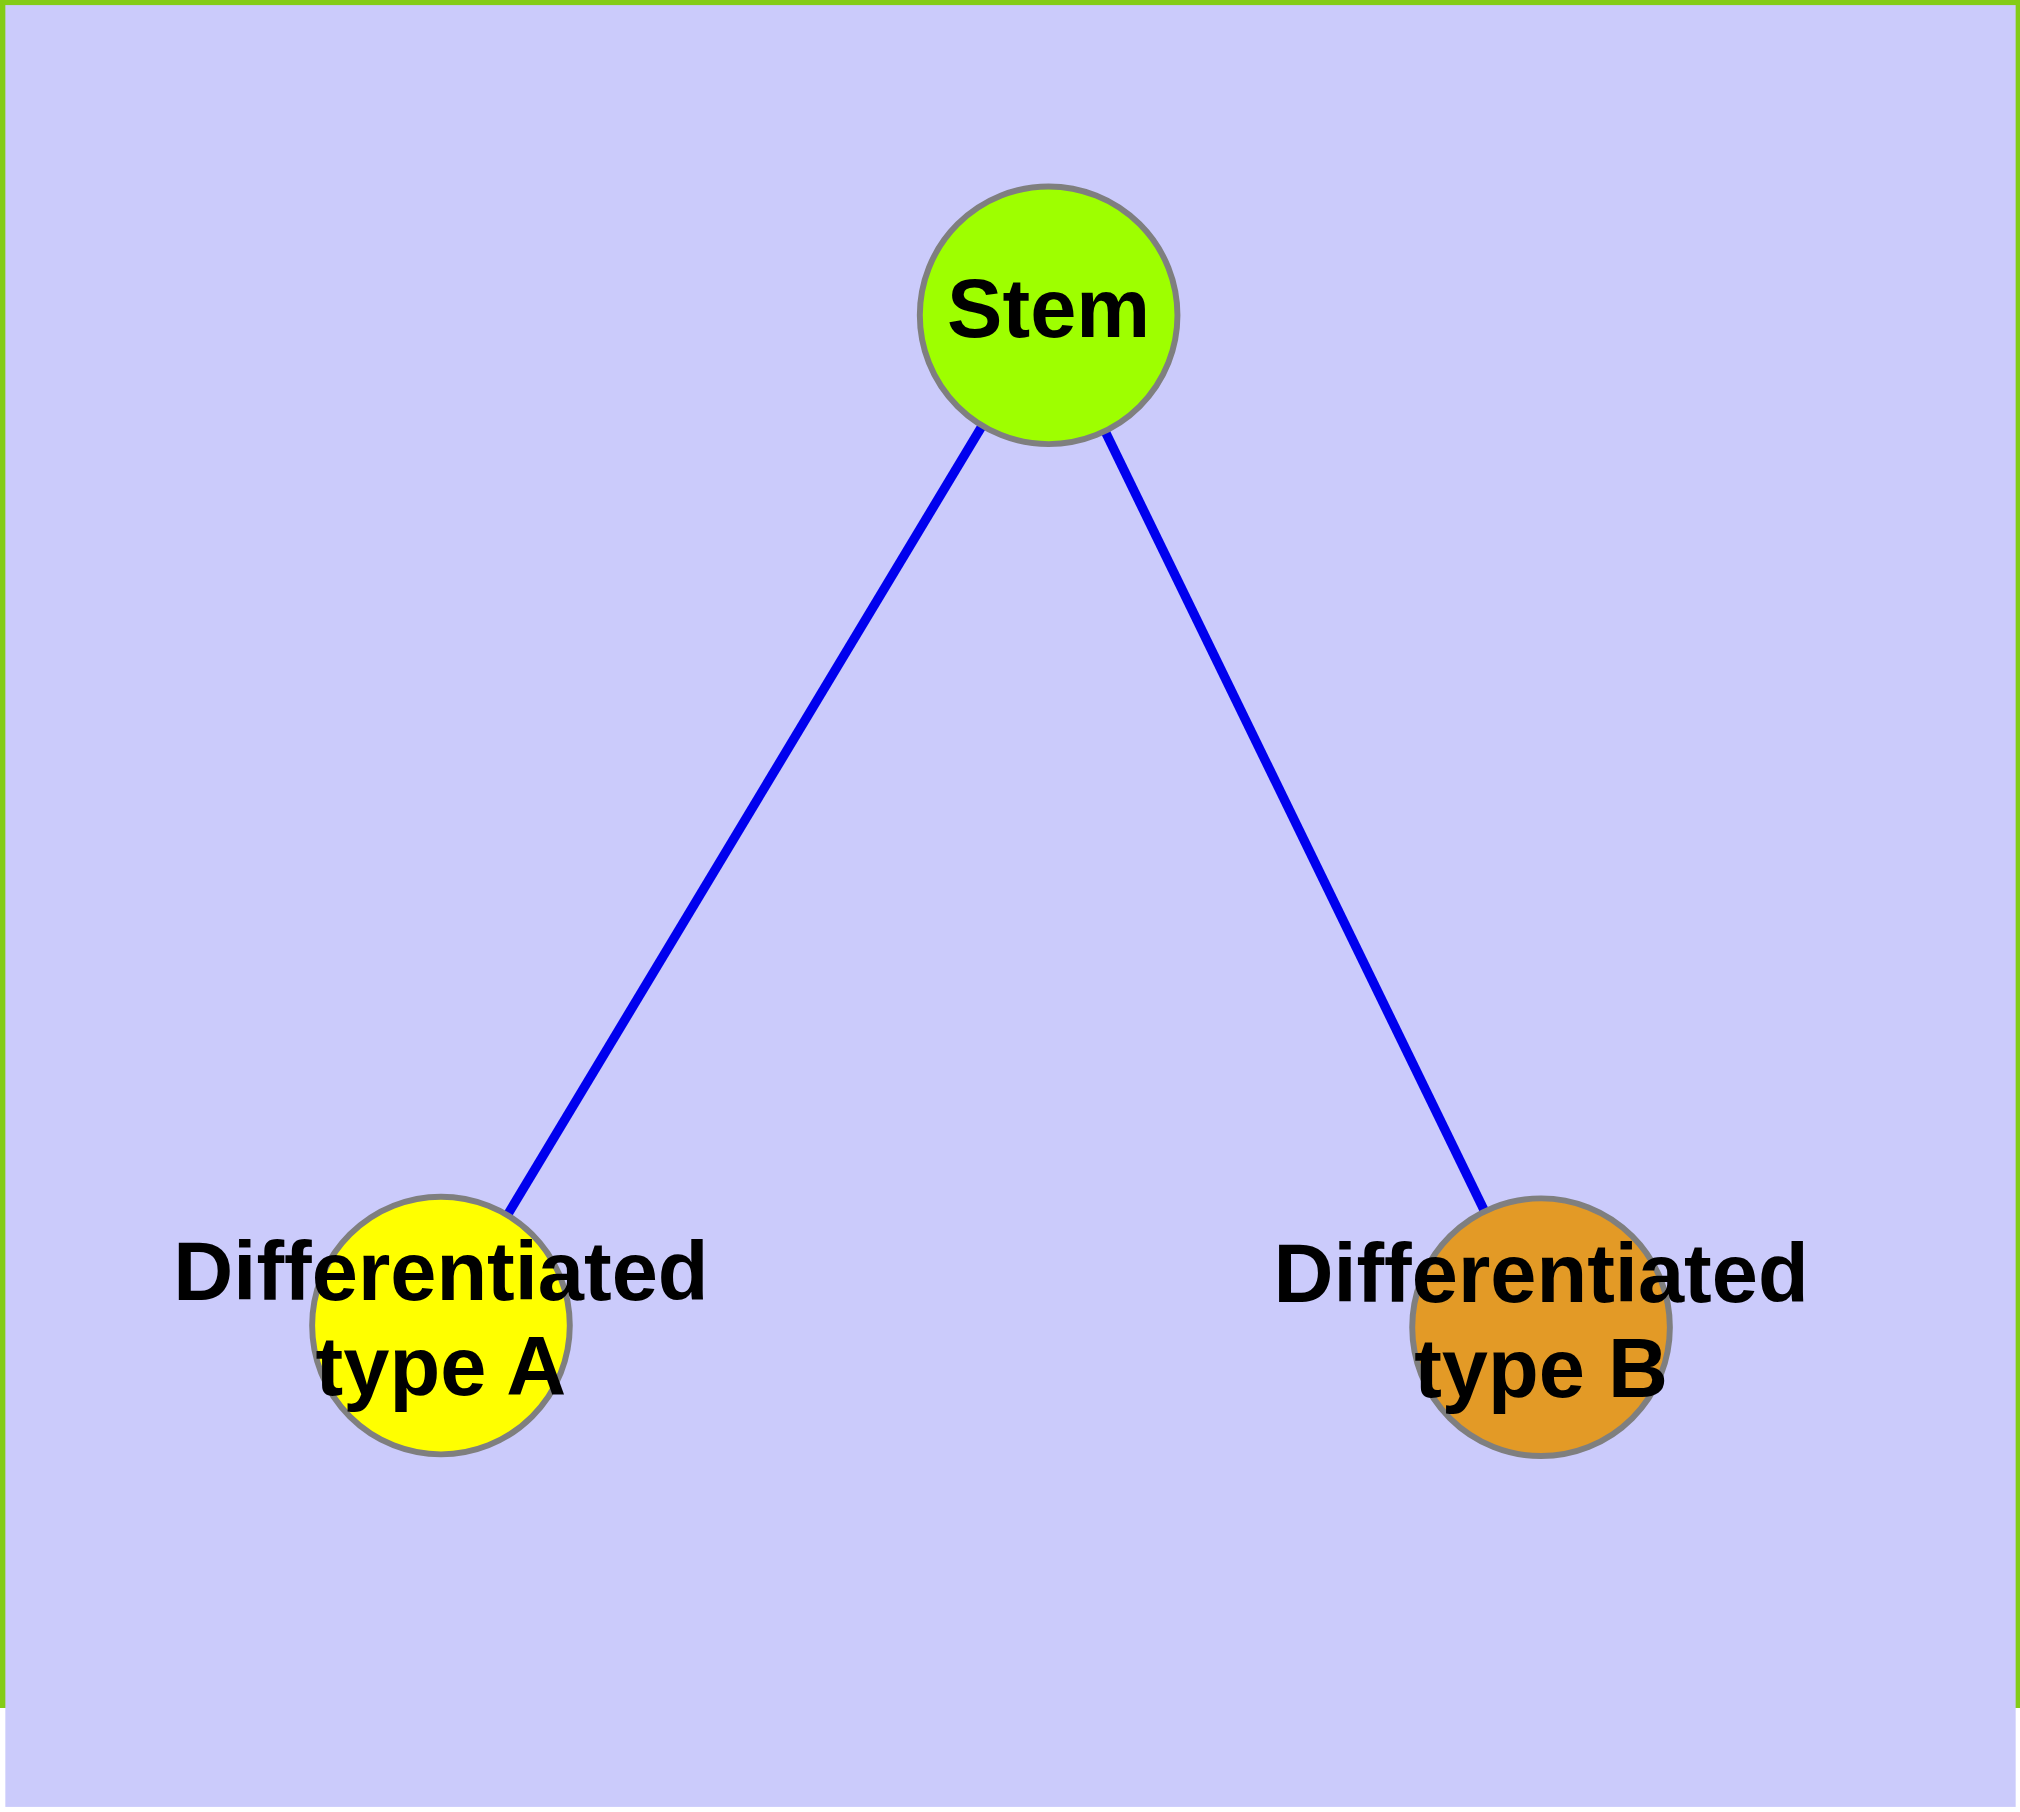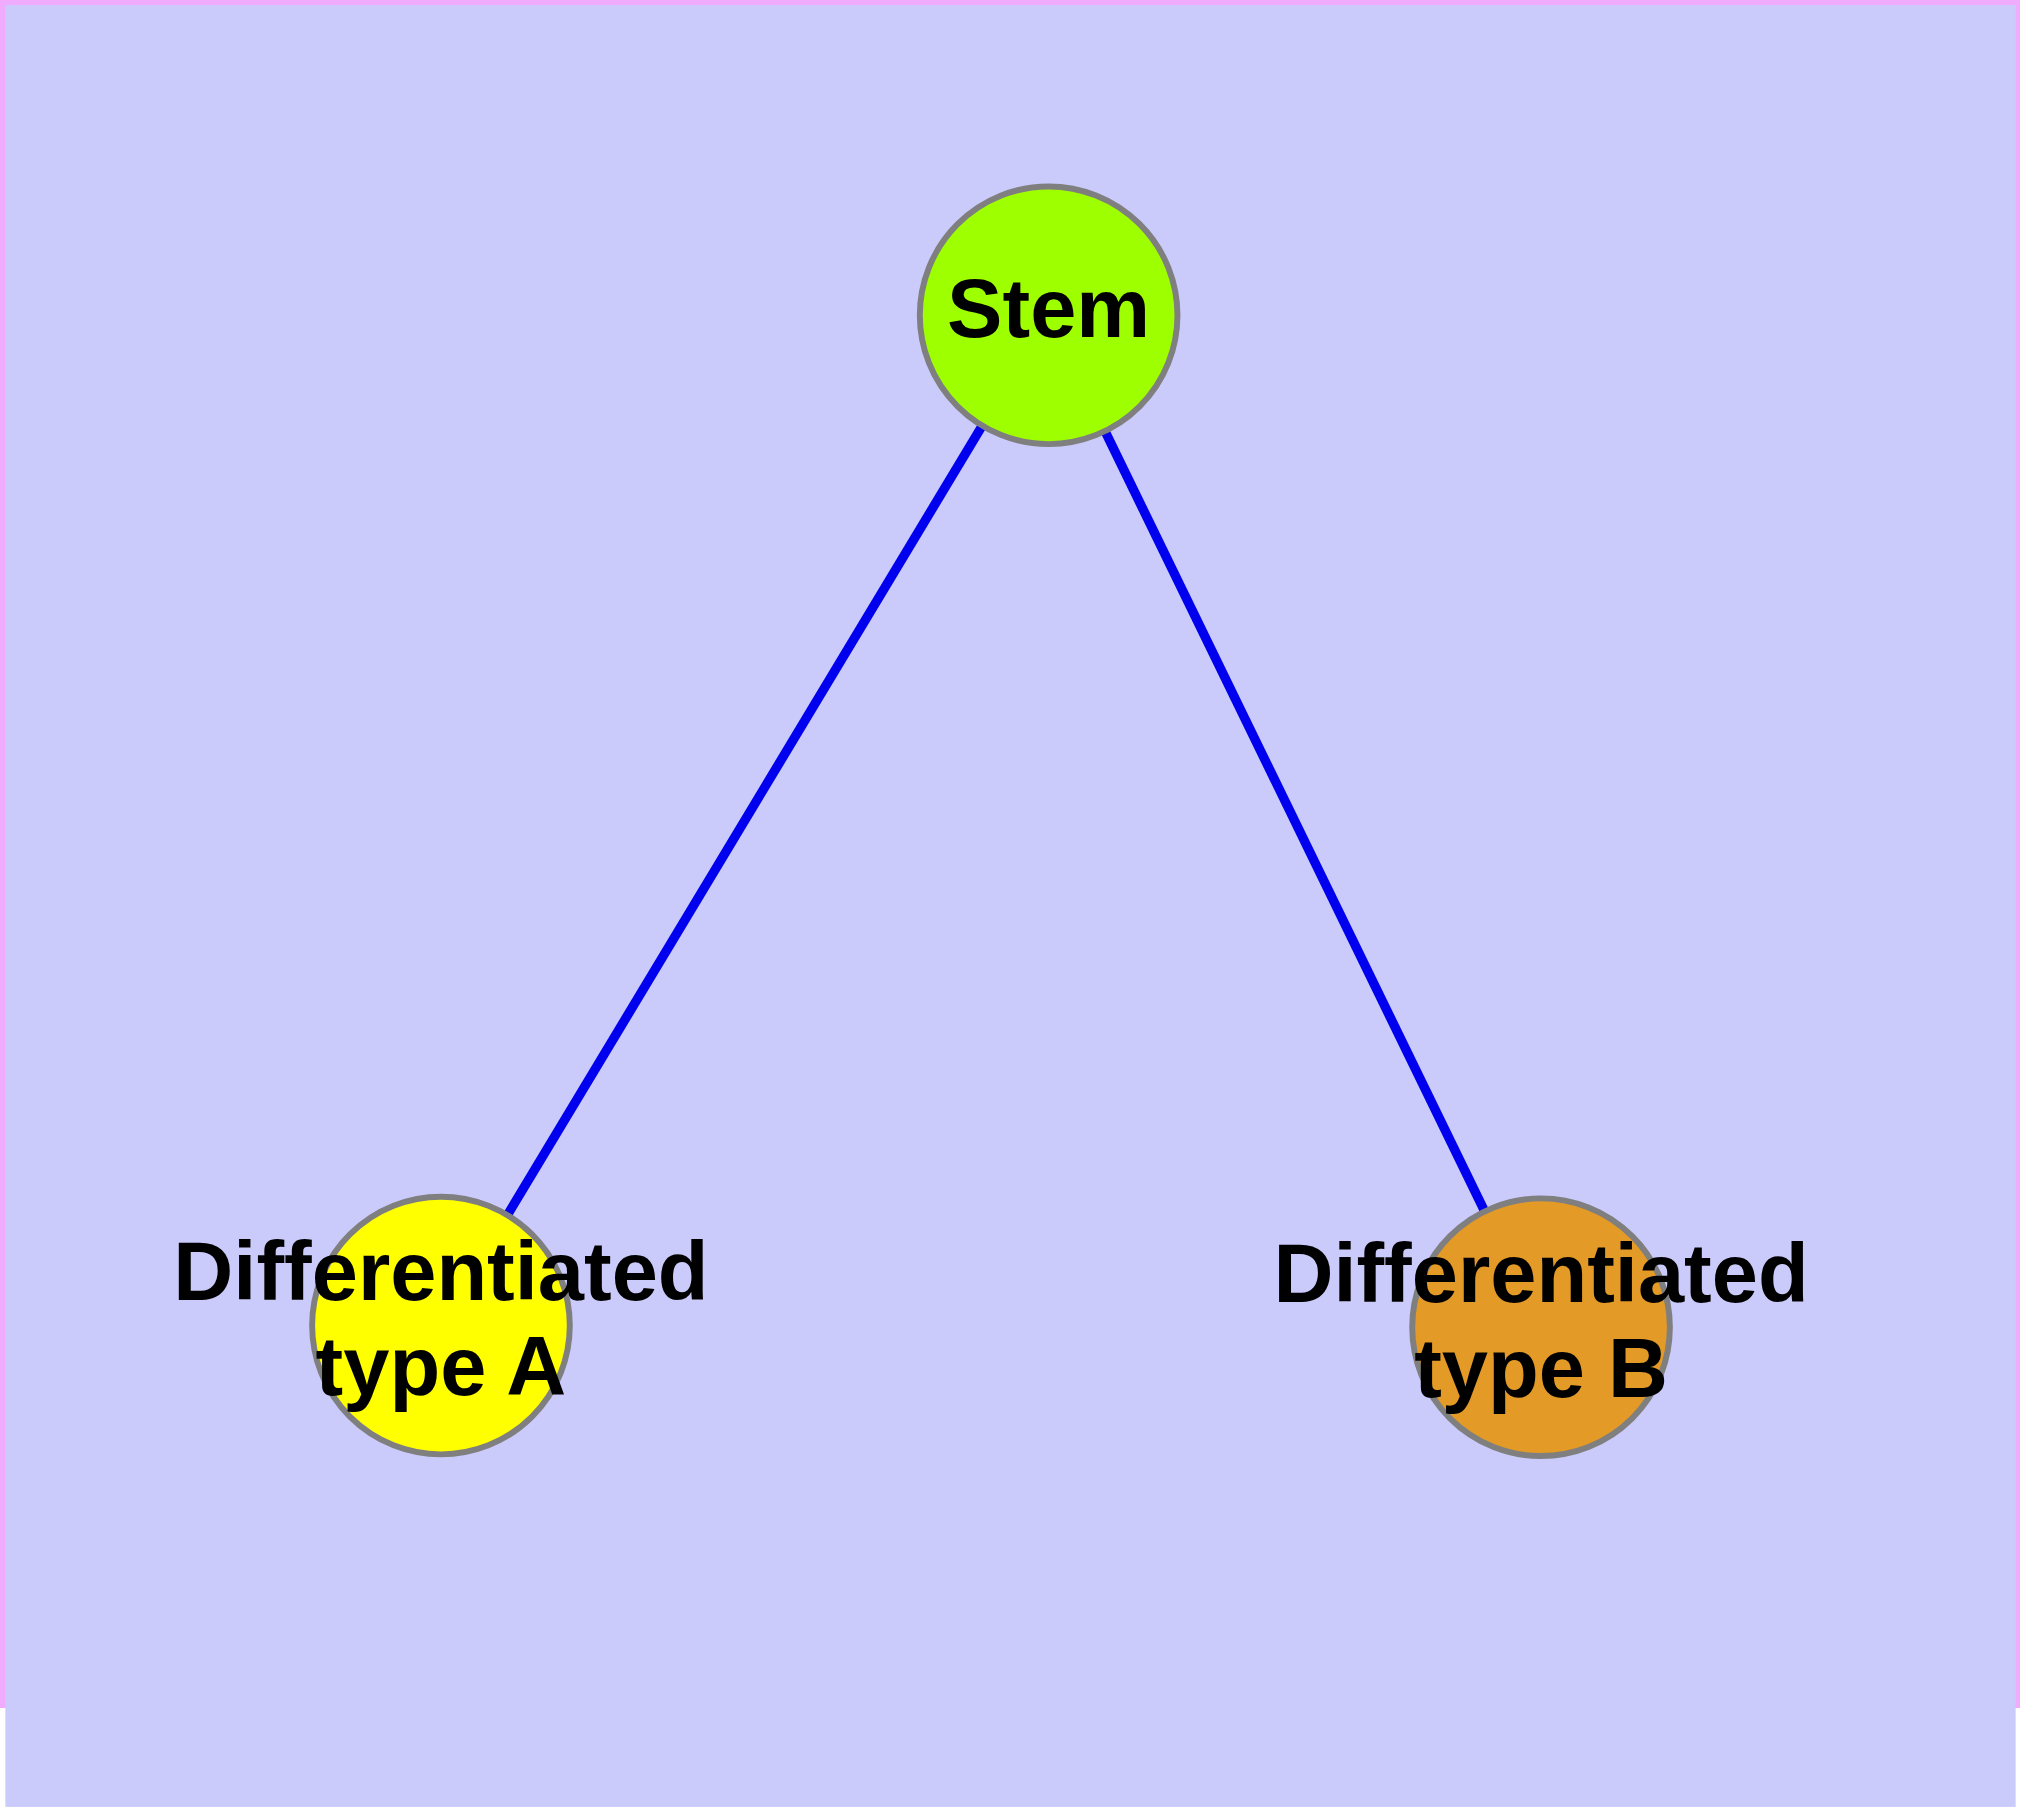--- a/index.html
+++ b/index.html
@@ -11,21 +11,21 @@
   body {
     width: 2021px;
     height: 1812px;
     overflow: hidden;
     font-family: "Liberation Sans", sans-serif;
   }
   #figure-root {
     position: relative;
     width: 2021px;
     height: 1708px;
-    background: #f0abfc;
+    background: #84cc16;
     box-sizing: border-box;
     padding-left: 20px;
   }
   #graph-canvas {
     position: absolute;
     left: 0;
     top: 0;
     width: 2021px;
     height: 1812px;
     display: block;

